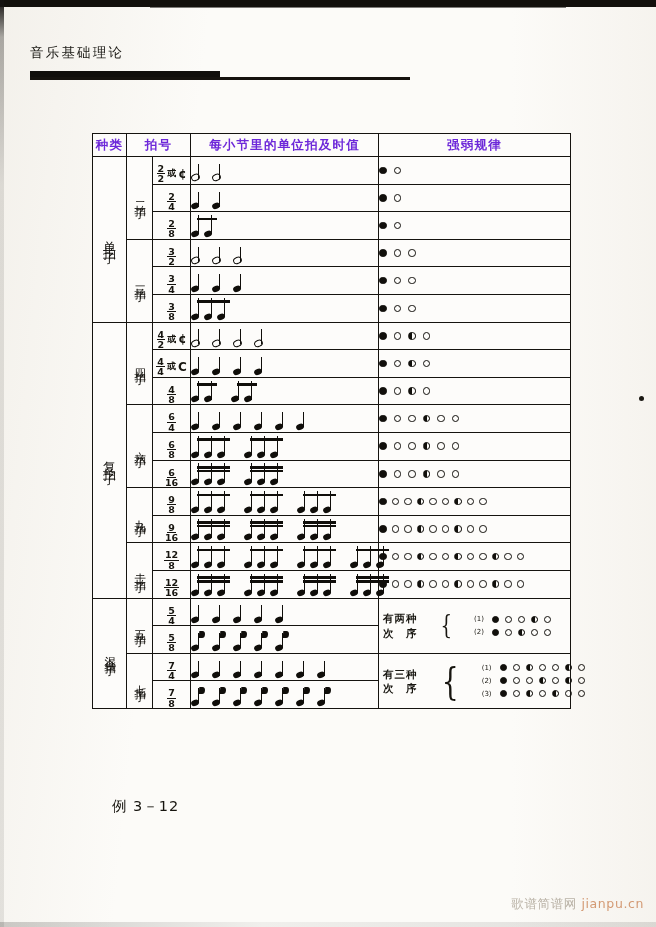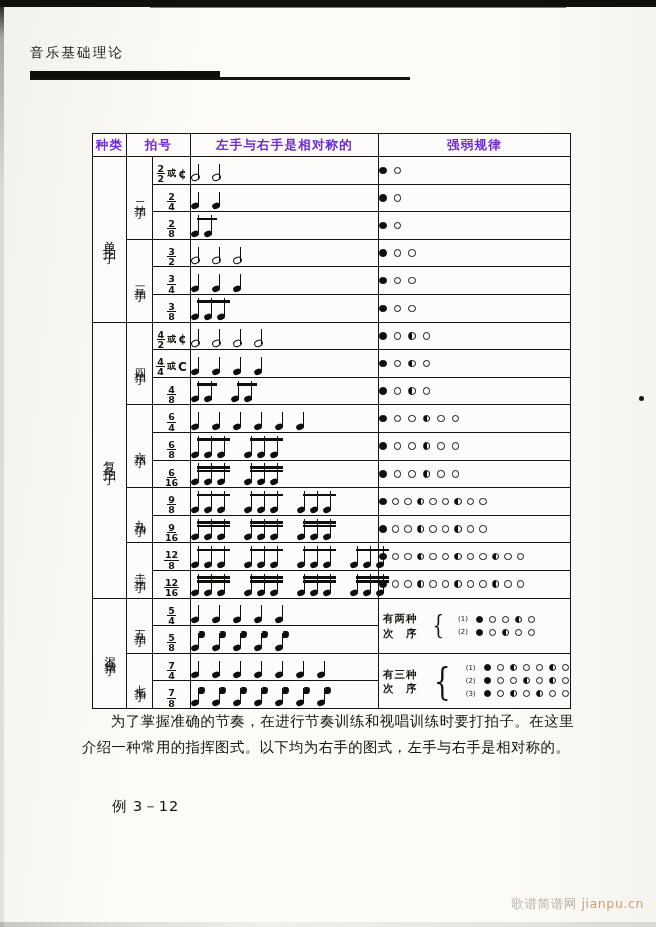--- a/index.html
+++ b/index.html
@@ -229,21 +229,21 @@
   .dot.strong { background: #110f0b; }
   .dot.weak { background: transparent; }
   .dot.medium {
     background: linear-gradient(90deg, #110f0b 0 52%, transparent 52% 100%);
   }
 
   
   .orders {
     display: flex;
     align-items: center;
-    gap: 12px;
+    gap: 20px;
     padding: 2px 0 2px 4px;
   }
   .orders-label {
     font-size: 10.5px;
     font-weight: bold;
     line-height: 1.35;
     letter-spacing: 1px;
     text-align: center;
     white-space: nowrap;
     flex: 0 0 auto;
@@ -382,21 +382,21 @@
       <col class="col-cat">
         <col class="col-kind">
         <col class="col-sig">
         <col class="col-beats">
         <col class="col-acc">
     </colgroup>
     <thead>
       <tr>
         <th>种类</th>
         <th colspan="2">拍号</th>
-        <th>左手与右手是相对称的</th>
+        <th>每小节里的单位拍及时值</th>
         <th>强弱规律</th>
       </tr>
     </thead>
     <tbody>
         <tr class="grp-outer">
           <td class="vlabel" rowspan="6">单拍子</td>
           <td class="vlabel small" rowspan="3">二拍子</td>
           <td class="sigcell"><div class="sig">
               <span class="frac">
                 <span class="num">2</span>
@@ -1457,21 +1457,20 @@
                 <span class="head"></span>
                 <span class="stem"></span>
                 <span class="flag"></span>
               </span>
             </div>
           </td>
         </tr>
       </tbody>
   </table>
 
-  <div class="body-para">为了掌握准确的节奏，在进行节奏训练和视唱训练时要打拍子。在这里介绍一种常用的指挥图式。以下均为右手的图式，左手与右手是相对称的。</div>
   <div class="example-label">例 3－12</div>
 
 
   <div class="margin-speck"></div>
 
   <div class="watermark">
     <span>歌谱简谱网</span>
     <span class="url">jianpu.cn</span>
   </div>
 </div>

